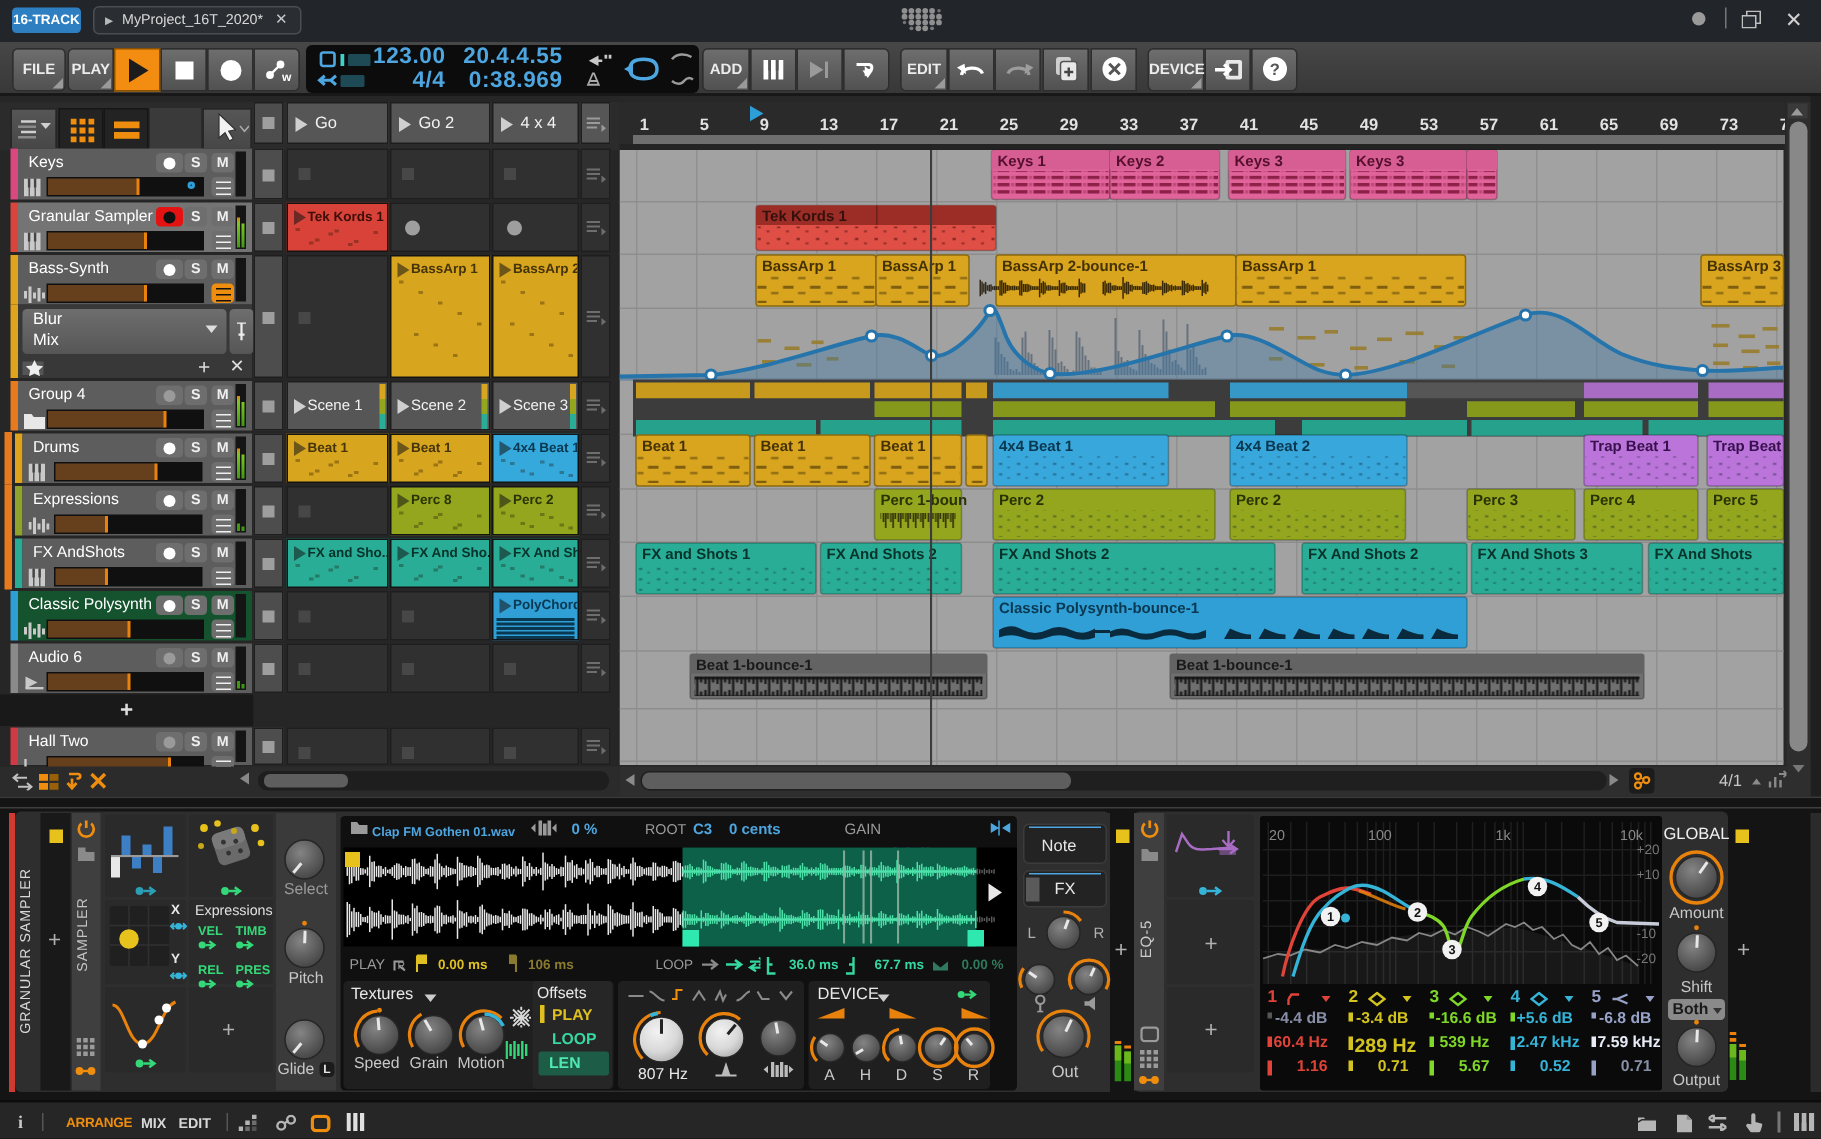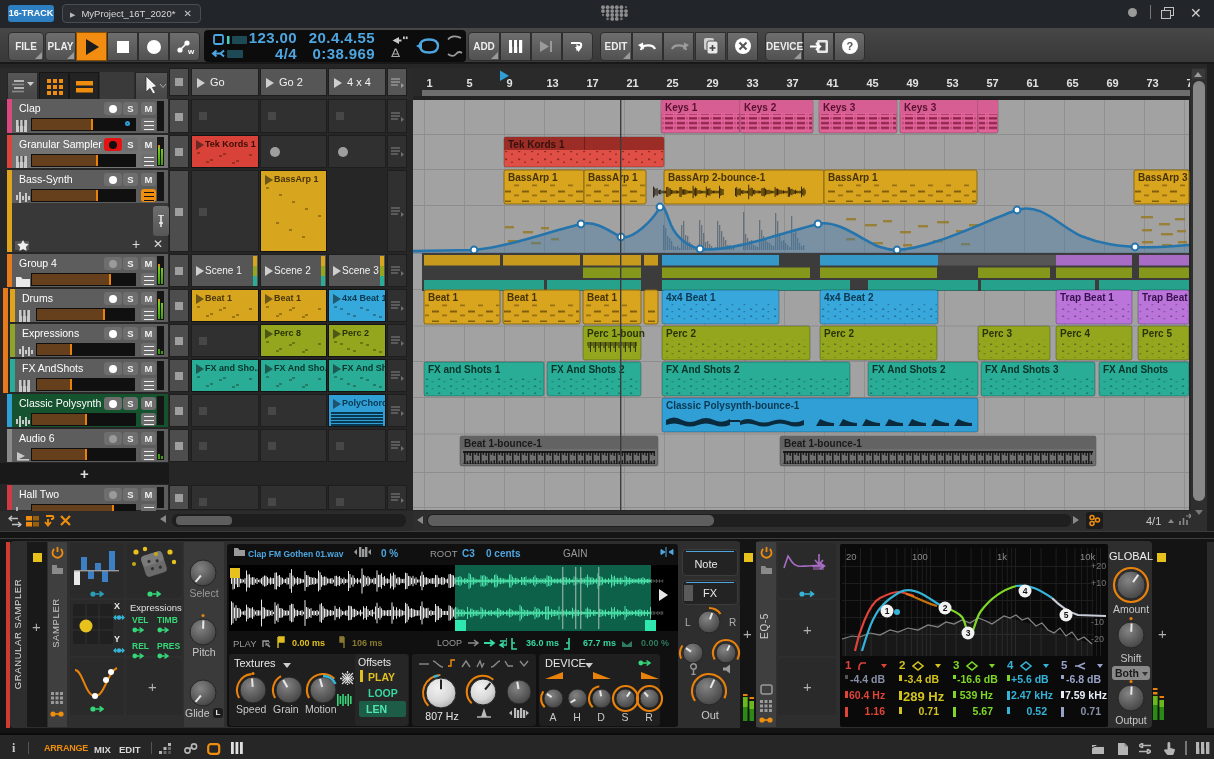--- a/index.html
+++ b/index.html
@@ -226,21 +226,21 @@
       <div class="cell" style="left:387px;top:4px;width:20px;height:28px;background:#565656"><svg width="14" height="12" style="margin:8px 0 0 3px">
           <g stroke="#9a9a9a" stroke-width="1.4">
             <path d="M0 2 h9"></path>
             <path d="M0 5 h9"></path>
             <path d="M0 8 h7"></path>
           </g>
           <path d="M10 6 l3 2.5 -3 2.5z" fill="#9a9a9a"></path>
         </svg></div>
 <div class="abs" style="left:7px;top:35px;width:5px;height:34px;background:#d9487f"></div>
       <div class="abs" style="left:12px;top:35px;width:156px;height:34px;background:#5d5d5d">
-        <div style="position:absolute;left:7px;top:3px;color:#fff;font-size:10.5px;white-space:nowrap">Clap</div>
+        <div style="position:absolute;left:7px;top:3px;color:#fff;font-size:10.5px;white-space:nowrap">Keys</div>
         <div class="rsm" style="left:92px;width:18px">
           <div style="margin:3px auto;width:8px;height:8px;border-radius:50%;background:#fff"></div>
         </div>
         <div class="rsm" style="left:111px">S</div>
         <div class="rsm" style="left:129px">M</div>
         <div style="position:absolute;left:4px;top:19px"><svg width="13" height="12">
             <g fill="#c9c9c9">
               <rect x="0" y="0" width="3" height="12"></rect>
               <rect x="4" y="0" width="3" height="12"></rect>
               <rect x="8" y="0" width="3" height="12"></rect>
@@ -508,20 +508,25 @@
         </div>
         <div class="menub" style="left:129px;top:19px;">
           <i style="background:#f0f0f0"></i>
           <i style="background:#f0f0f0"></i>
           <i style="background:#f0f0f0"></i>
         </div>
       </div>
       <div class="meterc" style="left:157px;top:423px;height:21px"></div>
       <div class="abs" style="left:7px;top:139px;width:5px;height:49px;background:#e0a31c"></div>
       <div class="abs" style="left:12px;top:139px;width:156px;height:49px;background:#383838">
+        <div style="position:absolute;left:3px;top:3px;width:136px;height:30px;background:linear-gradient(#6e6e6e,#565656);border-radius:3px">
+          <div style="position:absolute;left:7px;top:1px;color:#fff;font-size:11px">Blur</div>
+          <div style="position:absolute;left:7px;top:15px;color:#fff;font-size:11px">Mix</div>
+          <div style="position:absolute;right:6px;top:11px;width:0;height:0;border-left:4px solid transparent;border-right:4px solid transparent;border-top:5px solid #ddd"></div>
+        </div>
         <div style="position:absolute;left:141px;top:3px;width:16px;height:30px;background:linear-gradient(#6e6e6e,#565656);border-radius:3px"><svg width="10" height="12" style="margin:9px 0 0 3px">
             <path d="M2 0 h6 M5 0 v8 M3 8 h4 M5 8 v4" stroke="#eee" stroke-width="1.5"></path>
           </svg></div>
         <div style="position:absolute;left:3px;top:38px;width:14px;height:9px;background:#555"></div>
         <svg style="position:absolute;left:4px;top:36px" width="14" height="12">
           <path d="M7 1 l1.8 3.6 4 .5 -2.9 2.8 .7 4 -3.6 -1.9 -3.6 1.9 .7 -4 -2.9 -2.8 4 -.5 z" fill="#eee"></path>
         </svg>
         <div style="position:absolute;left:120px;top:33px;color:#ddd;font-size:14px">+</div>
         <div style="position:absolute;left:141px;top:34px;color:#ddd;font-size:12px">✕</div>
       </div>
@@ -607,20 +612,32 @@
         <div class="ctri"></div>
         <div class="clipname" style="color:#46340a">BassArp 1</div>
         <div style="position:absolute;left:5px;top:16px;width:3px;height:2px;background:rgba(30,20,0,.33)"></div>
         <div style="position:absolute;left:18px;top:23px;width:3px;height:2px;background:rgba(30,20,0,.33)"></div>
         <div style="position:absolute;left:31px;top:30px;width:3px;height:2px;background:rgba(30,20,0,.33)"></div>
         <div style="position:absolute;left:44px;top:37px;width:3px;height:2px;background:rgba(30,20,0,.33)"></div>
         <div style="position:absolute;left:57px;top:44px;width:3px;height:2px;background:rgba(30,20,0,.33)"></div>
         <div style="position:absolute;left:15px;top:51px;width:3px;height:2px;background:rgba(30,20,0,.33)"></div>
         <div style="position:absolute;left:28px;top:58px;width:3px;height:2px;background:rgba(30,20,0,.33)"></div>
         <div style="position:absolute;left:41px;top:65px;width:3px;height:2px;background:rgba(30,20,0,.33)"></div>
+      </div>
+      <div class="cell" style="left:328px;top:106px;width:58px;height:82px;background:#d8a51e;border-color:#141414">
+        <div class="ctri"></div>
+        <div class="clipname" style="color:#46340a">BassArp 2</div>
+        <div style="position:absolute;left:5px;top:16px;width:3px;height:2px;background:rgba(30,20,0,.33)"></div>
+        <div style="position:absolute;left:18px;top:23px;width:3px;height:2px;background:rgba(30,20,0,.33)"></div>
+        <div style="position:absolute;left:31px;top:30px;width:3px;height:2px;background:rgba(30,20,0,.33)"></div>
+        <div style="position:absolute;left:44px;top:37px;width:3px;height:2px;background:rgba(30,20,0,.33)"></div>
+        <div style="position:absolute;left:11px;top:44px;width:3px;height:2px;background:rgba(30,20,0,.33)"></div>
+        <div style="position:absolute;left:24px;top:51px;width:3px;height:2px;background:rgba(30,20,0,.33)"></div>
+        <div style="position:absolute;left:37px;top:58px;width:3px;height:2px;background:rgba(30,20,0,.33)"></div>
+        <div style="position:absolute;left:50px;top:65px;width:3px;height:2px;background:rgba(30,20,0,.33)"></div>
       </div>
       <div class="cell" style="left:387px;top:106px;width:20px;height:82px"><svg width="14" height="12" style="margin:35px 0 0 3px">
           <g stroke="#6e6e6e" stroke-width="1.4">
             <path d="M0 2 h9"></path>
             <path d="M0 5 h9"></path>
             <path d="M0 8 h7"></path>
           </g>
           <path d="M10 6 l3 2.5 -3 2.5z" fill="#6e6e6e"></path>
         </svg></div>
       <div class="stopc" style="top:190px;height:33px">

